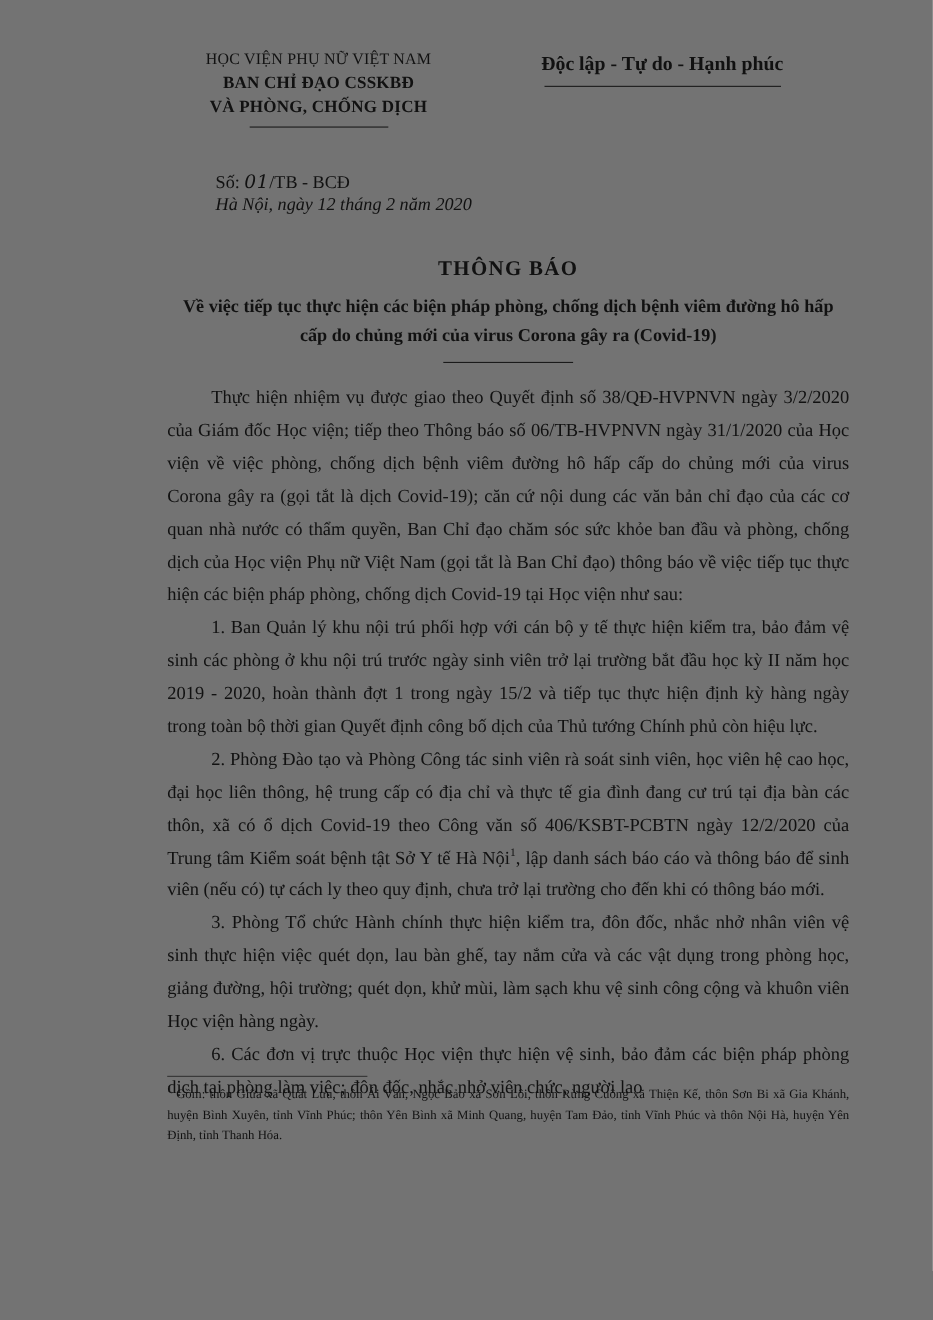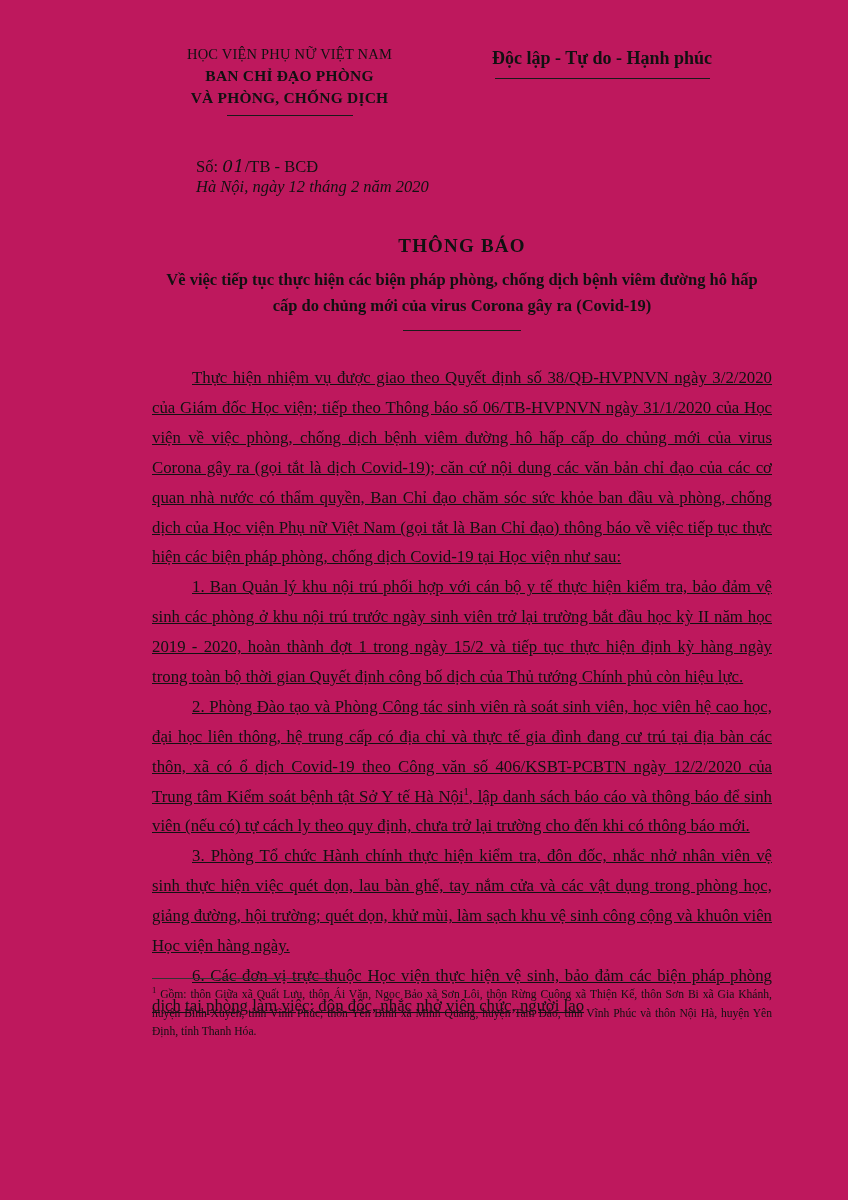--- a/index.html
+++ b/index.html
@@ -12,21 +12,21 @@
     height: 1200px;
     font-family: "Liberation Serif", serif;
     color: #111111;
     position: relative;
     overflow: hidden;
   }
   .page {
     position: relative;
     width: 848px;
     height: 1200px;
-    background: #be185d;
+    background: #737373;
     padding: 0;
     box-sizing: border-box;
   }
   .content {
     position: absolute;
     left: 152px;
     top: 44px;
     width: 620px;
   }
 
@@ -116,25 +116,24 @@
   }
   .rule-center {
     border: none;
     border-top: 1.3px solid #1a1a1a;
     width: 118px;
     margin: 12px auto 0 auto;
   }
 
   
   .body-text {
-    margin-top: 32px;
+    margin-top: 16px;
     font-size: 16.8px;
     line-height: 1.78;
     text-align: justify;
-    text-decoration: underline;
   }
   .body-text p {
     margin: 0;
     text-indent: 40px;
   }
   .sup {
     font-size: 10.5px;
     vertical-align: super;
   }
 
@@ -163,21 +162,21 @@
 </style>
 </head>
 <body>
 
 <div class="page">
   <div class="content">
 
     <div class="header">
       <div class="header-left">
         <div class="org-line">HỌC VIỆN PHỤ NỮ VIỆT NAM</div>
-        <div class="org-line bold">BAN CHỈ ĐẠO PHÒNG</div>
+        <div class="org-line bold">BAN CHỈ ĐẠO CSSKBĐ</div>
         <div class="org-line bold">VÀ PHÒNG, CHỐNG DỊCH</div>
         <hr class="rule-short rule-left">
       </div>
       <div class="header-right">
         <div class="nation-sub">Độc lập - Tự do - Hạnh phúc</div>
         <hr class="rule-short rule-right">
       </div>
     </div>
 
     <div class="numrow">

